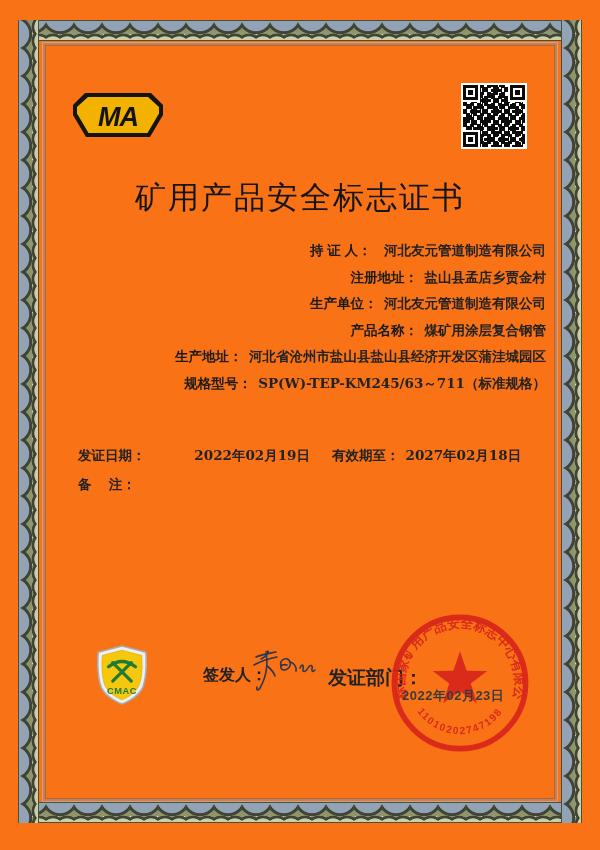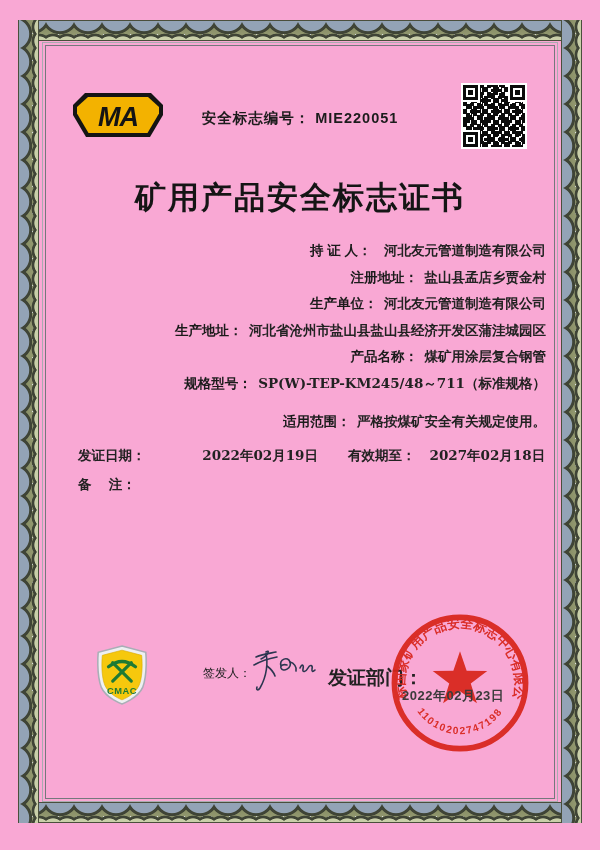--- a/index.html
+++ b/index.html
@@ -1,18 +1,18 @@
 <!DOCTYPE html>
 <html><head>
 <meta charset="utf-8">
 <style>
   * { margin:0; padding:0; box-sizing:border-box; }
   html,body { background:#ffffff; }
   body { width:600px; height:850px; position:relative; font-family:"Liberation Sans",sans-serif; color:#222; }
-  .page { position:absolute; inset:0; background:#f9a8d4; overflow:hidden; }
+  .page { position:absolute; inset:0; background:#f97316; overflow:hidden; }
 
   
   .band { position:absolute; background-color:#8f935e; }
   .band.h {
     background-image:
       radial-gradient(circle at 50% -5px, #93a3b6 0 50%, #3f4436 53% 60%, rgba(0,0,0,0) 63%),
       radial-gradient(circle at 50% 26px, #c9cfa9 0 38%, #3f4436 41% 48%, rgba(0,0,0,0) 51%),
       radial-gradient(circle at 50% 50%, #dde1e4 0 12%, rgba(0,0,0,0) 15%),
       linear-gradient(#7e845c,#9aa077);
     background-size: 28px 21px, 14px 21px, 9px 9px, 100% 100%;
@@ -44,48 +44,48 @@
     background:
       repeating-conic-gradient(#0b0b0b 0 25%, rgba(0,0,0,0) 0 50%) 0px 0px/7px 7px,
       repeating-conic-gradient(#0b0b0b 0 25%, rgba(0,0,0,0) 0 50%) 3px 2px/11px 11px,
       #fff; }
   .finder { position:absolute; width:15px; height:15px; border:3px solid #0b0b0b;
             background:#fff; box-shadow:0 0 0 2px #fff; }
   .finder::after { content:""; position:absolute; inset:2px; background:#0b0b0b; }
   .finder.tl { left:2px; top:2px; } .finder.tr { right:2px; top:2px; } .finder.bl { left:2px; bottom:2px; }
 
   .title { position:absolute; left:0; right:0; top:177px; text-align:center;
-           font-size:31px; font-weight:bold; letter-spacing:2px; color:#151515;
+           font-size:31px; font-weight:normal; letter-spacing:2px; color:#151515;
            font-family:"Liberation Serif",serif; }
 
   
   .fields { position:absolute; left:78px; top:243px; width:468px; }
   .row { display:flex; align-items:baseline; font-size:13.5px; line-height:14px; margin-bottom:11.5px;justify-content:flex-end; }
   .row .lbl { flex:0 0 74px; font-weight:bold; color:#1b1b1b; white-space:nowrap; }
   .row.wide .lbl { flex:0 0 152px; }
   .row .val { font-family:"DejaVu Serif","Liberation Serif",serif; font-weight:bold;
               color:#222; white-space:nowrap; }
   .dates { position:absolute; left:78px; top:447px; display:flex; align-items:baseline;
-           font-size:13.5px;gap:8px; }
+           font-size:13.5px; }
   .dates .lbl { font-weight:bold; }
   .dates .val { font-family:"DejaVu Serif","Liberation Serif",serif; font-weight:bold; }
   .dates .val.first { width:154px; margin-left:4px;text-align:right; }
   .dates .lbl.first { width:74px; }
   .dates .lbl.second { margin-left:22px; }
   .dates .val.second { margin-left:6px; }
   .remark { position:absolute; left:78px; top:476px; font-size:13.5px; font-weight:bold; }
 
   .statement { position:absolute; left:57px; top:551px; width:489px;
                font-size:14px; line-height:22.5px; text-indent:2em; text-align:justify;
                font-weight:600; color:#1f1f1f;
                font-family:"DejaVu Serif","Liberation Serif",serif; }
 
   
   .cmac { position:absolute; left:94px; top:645px; }
-  .signer-label { position:absolute; left:203px; top:665px; font-size:12px; font-weight:normal; }
+  .signer-label { position:absolute; left:203px; top:665px; font-size:16px; font-weight:bold; }
   .signature { position:absolute; left:246px; top:642px; }
   .dept-label { position:absolute; left:328px; top:665px; font-size:19px; font-weight:bold; }
   .stamp { position:absolute; left:378px; top:601px; opacity:.93; }
   .stamp-date { position:absolute; left:402px; top:687px; font-size:13px; font-weight:bold;
                 color:#3b3b3b; letter-spacing:.5px; z-index:5; }
 </style>
 </head>
 <body>
 
 <div class="page">
@@ -95,24 +95,20 @@
   <div class="band v left"></div>
   <div class="band v right"></div>
   <div class="inner-frame"></div>
 
   <svg class="ma-logo" width="92" height="46" viewBox="0 0 92 46">
     <polygon points="13,1 79,1 91,13 91,23 78,45 14,45 1,23 1,13" fill="#141414"></polygon>
     <polygon points="16,5 76,5 87,15 87,21.5 75.5,41 16.5,41 5,21.5 5,15" fill="#f3b200"></polygon>
     <text x="46" y="34" text-anchor="middle" font-size="27" font-weight="900" font-style="italic" fill="#141414" font-family="Liberation Sans, sans-serif" letter-spacing="-1">MA</text>
   </svg>
 
-  <div class="serial">
-    <span>安全标志编号：</span>
-    <span>MIE220051</span>
-  </div>
 
   <div class="qr">
     <div class="mods"></div>
     <div class="finder tl"></div>
     <div class="finder tr"></div>
     <div class="finder bl"></div>
   </div>
 
   <div class="title">矿用产品安全标志证书</div>
 
@@ -123,36 +119,32 @@
     </div>
     <div class="row">
       <span class="lbl">注册地址：</span>
       <span class="val">盐山县孟店乡贾金村</span>
     </div>
     <div class="row">
       <span class="lbl">生产单位：</span>
       <span class="val">河北友元管道制造有限公司</span>
     </div>
     <div class="row">
+      <span class="lbl">产品名称：</span>
+      <span class="val">煤矿用涂层复合钢管</span>
+    </div>
+    <div class="row">
       <span class="lbl">生产地址：</span>
       <span class="val">河北省沧州市盐山县盐山县经济开发区蒲洼城园区</span>
     </div>
     <div class="row">
-      <span class="lbl">产品名称：</span>
-      <span class="val">煤矿用涂层复合钢管</span>
-    </div>
-    <div class="row">
       <span class="lbl">规格型号：</span>
-      <span class="val">SP(W)-TEP-KM245/48～711（标准规格）</span>
+      <span class="val">SP(W)-TEP-KM245/63～711（标准规格）</span>
     </div>
     <div class="row wide">
-    </div>
-    <div class="row">
-      <span class="lbl">适用范围：</span>
-      <span class="val">严格按煤矿安全有关规定使用。</span>
     </div>
   </div>
 
   <div class="dates">
     <span class="lbl first">发证日期：</span>
     <span class="val first">2022年02月19日</span>
     <span class="lbl second">有效期至：</span>
     <span class="val second">2027年02月18日</span>
   </div>
 

